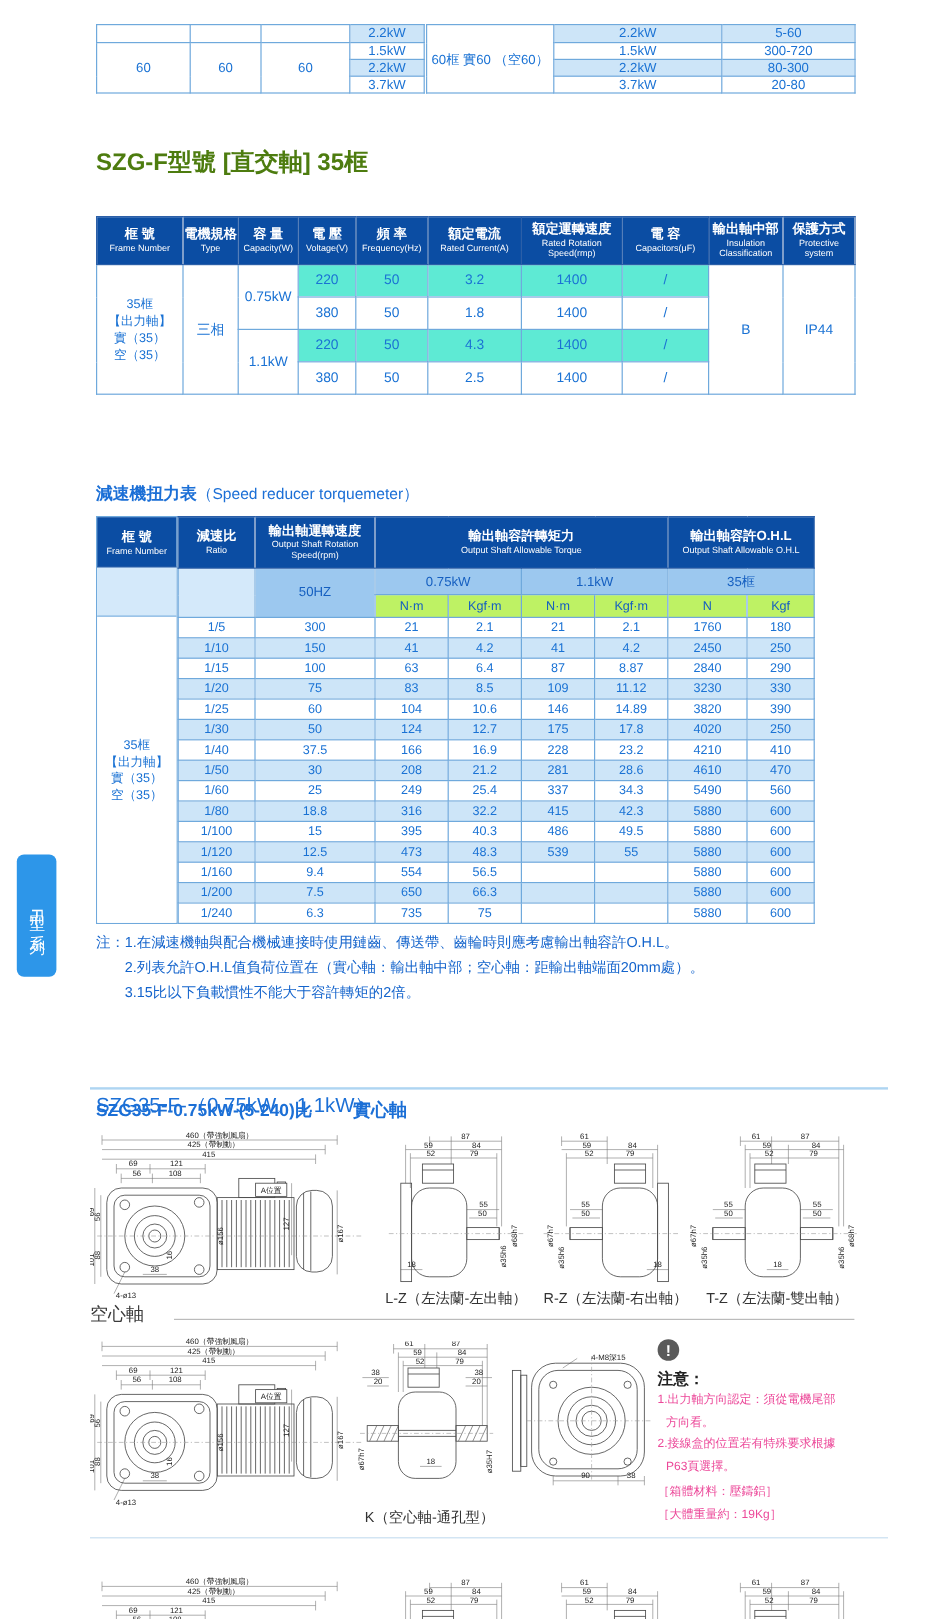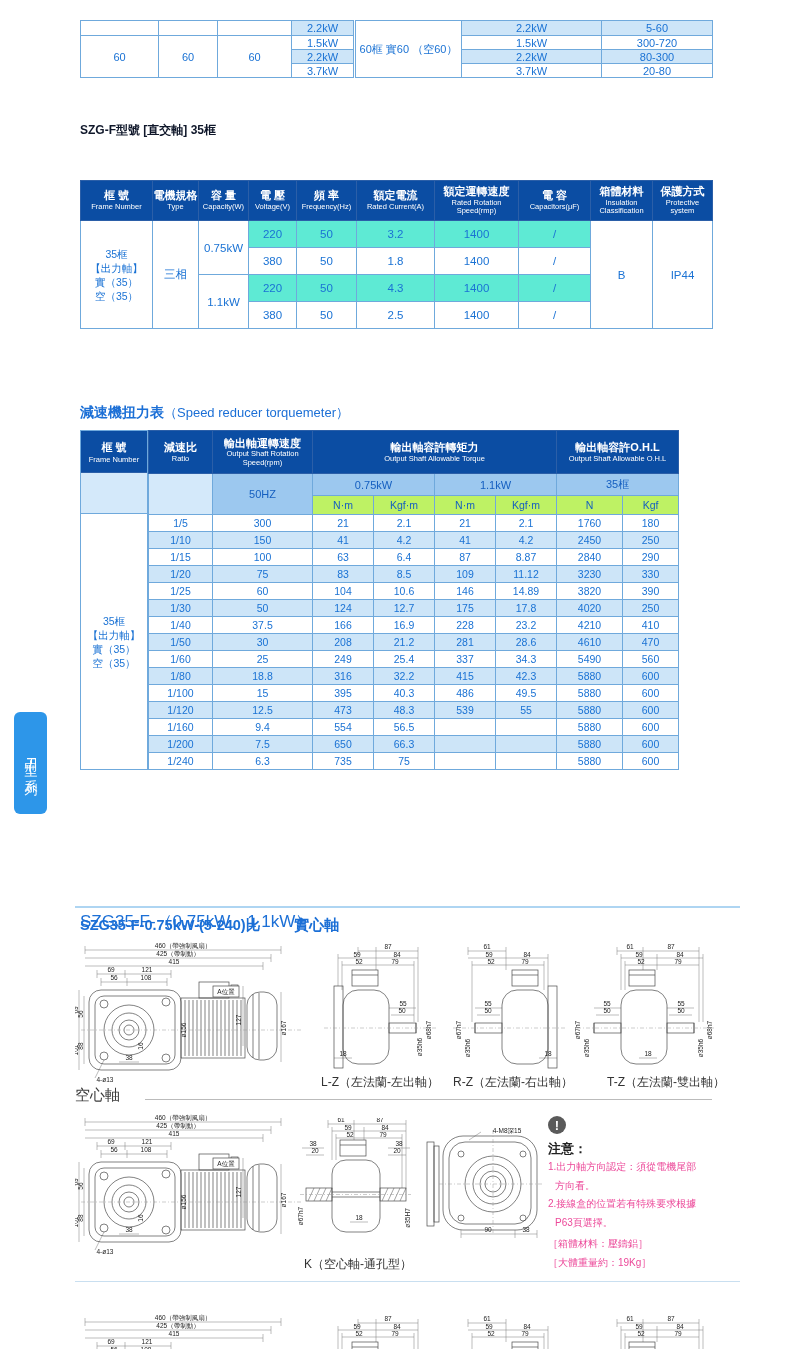--- a/index.html
+++ b/index.html
@@ -26,21 +26,21 @@
   .rc-body{flex:1;background:#dcedfb;}
   .tq-table{width:530px;}
   .tq-table th{height:42px;}
   .tq-table .mid{background:#9cc8ef;color:#155fc0;font-size:11px;}
   .tq-table .mid2{background:#bef264;color:#155fc0;font-size:10.5px;}
   .tq-table .subpad{background:#d4e9fa;}
   .tq-table tbody td{font-size:10.5px;height:16px;}
   .tq-table tbody tr{height:17px;}
   .tq-table tbody tr:nth-child(even){background:#cde5f8;}
   
-  .h-main{font-size:12px;font-weight:bold;color:#0f172a;}
+  .h-main{font-size:20px;font-weight:bold;color:#4d7c0f;}
   .h-sub .zh{font-size:14px;font-weight:bold;color:#1b6fd6;}
   .h-sub .en{font-size:13px;color:#1b6fd6;}
   .h-model{font-size:17px;color:#1b6fd6;}
   .h-variant{font-size:14.5px;font-weight:bold;color:#1b6fd6;}
   .h-variant .shaft{margin-left:34px;font-size:15px;}
   .rule{background:#aed5f2;height:2px;}
   .rule2{background:#c9dff0;height:1px;}
   
   .notes{color:#1464cc;font-size:12px;line-height:21px;}
   .notes .ind{padding-left:24px;}
@@ -171,21 +171,21 @@
             </th>
           <th>
               <div class="zh">額定運轉速度</div>
               <div class="en">Rated Rotation Speed(rmp)</div>
             </th>
           <th>
               <div class="zh">電 容</div>
               <div class="en">Capacitors(μF)</div>
             </th>
           <th>
-              <div class="zh">箱體材料</div>
+              <div class="zh">輸出軸中部</div>
               <div class="en">Insulation Classification</div>
             </th>
           <th>
               <div class="zh">保護方式</div>
               <div class="en">Protective system</div>
             </th>
         </tr>
       </thead>
       <tbody>
         <tr class="r-hl" style="height:27px">
@@ -443,20 +443,25 @@
             <td>75</td>
             <td></td>
             <td></td>
             <td>5880</td>
             <td>600</td>
           </tr>
         </tbody>
     </table>
   </div>
 
+  <div class="abs notes" style="left:80px;top:755px;width:645px;">
+    <div><span>注：</span><span>1.在減速機軸與配合機械連接時使用鏈齒、傳送帶、齒輪時則應考慮輸出軸容許O.H.L。</span></div>
+    <div class="ind">2.列表允許O.H.L值負荷位置在（實心軸：輸出軸中部；空心軸：距輸出軸端面20mm處）。</div>
+    <div class="ind">3.15比以下負載慣性不能大于容許轉矩的2倍。</div>
+  </div>
 
   <div class="abs tab" style="left:14px;top:692px;width:33px;height:102px;">中型F系列</div>
 
   <div class="abs h-model" style="left:80px;top:890px;">SZG35-F-（0.75kW、1.1kW）</div>
   <div class="abs rule" style="left:75px;top:886px;width:665px;"></div>
   <div class="abs h-variant" style="left:80px;top:896px;">
     <span>SZG35-F-0.75kW-(5-240)比</span><span class="shaft">實心軸</span>
   </div>
 
   <div class="abs" style="left:75px;top:922px;">
@@ -646,21 +651,21 @@
       <text x="75" y="112">18</text>
       <text x="7" y="86" transform="rotate(-90 7 86)">ø67h7</text>
       <text x="16" y="104" transform="rotate(-90 16 104)">ø35h6</text>
       <text x="130" y="104" transform="rotate(-90 130 104)">ø35h6</text>
       <text x="139" y="86" transform="rotate(-90 139 86)">ø68h7</text>
     </g>
   </svg>
 </div>
   <div class="abs cap" style="left:305px;top:1054px;width:150px;">L-Z（左法蘭-左出軸）</div>
   <div class="abs cap" style="left:438px;top:1054px;width:150px;">R-Z（左法蘭-右出軸）</div>
-  <div class="abs cap" style="left:570px;top:1054px;width:155px;text-align:right;">T-Z（左法蘭-雙出軸）</div>
+  <div class="abs cap" style="left:570px;top:1054px;width:155px;">T-Z（左法蘭-雙出軸）</div>
 
   <div class="abs hollow-label" style="left:75px;top:1066px;">空心軸</div>
   <div class="abs hline" style="left:145px;top:1079px;width:567px;"></div>
 
   <div class="abs" style="left:75px;top:1094px;">
   <svg viewBox="0 0 230 142" width="230" height="142">
     <g class="dim">
       <line x1="10" y1="8" x2="206" y2="8"></line>
           <line x1="10" y1="4" x2="10" y2="12"></line>
           <line x1="206" y1="4" x2="206" y2="12"></line>

